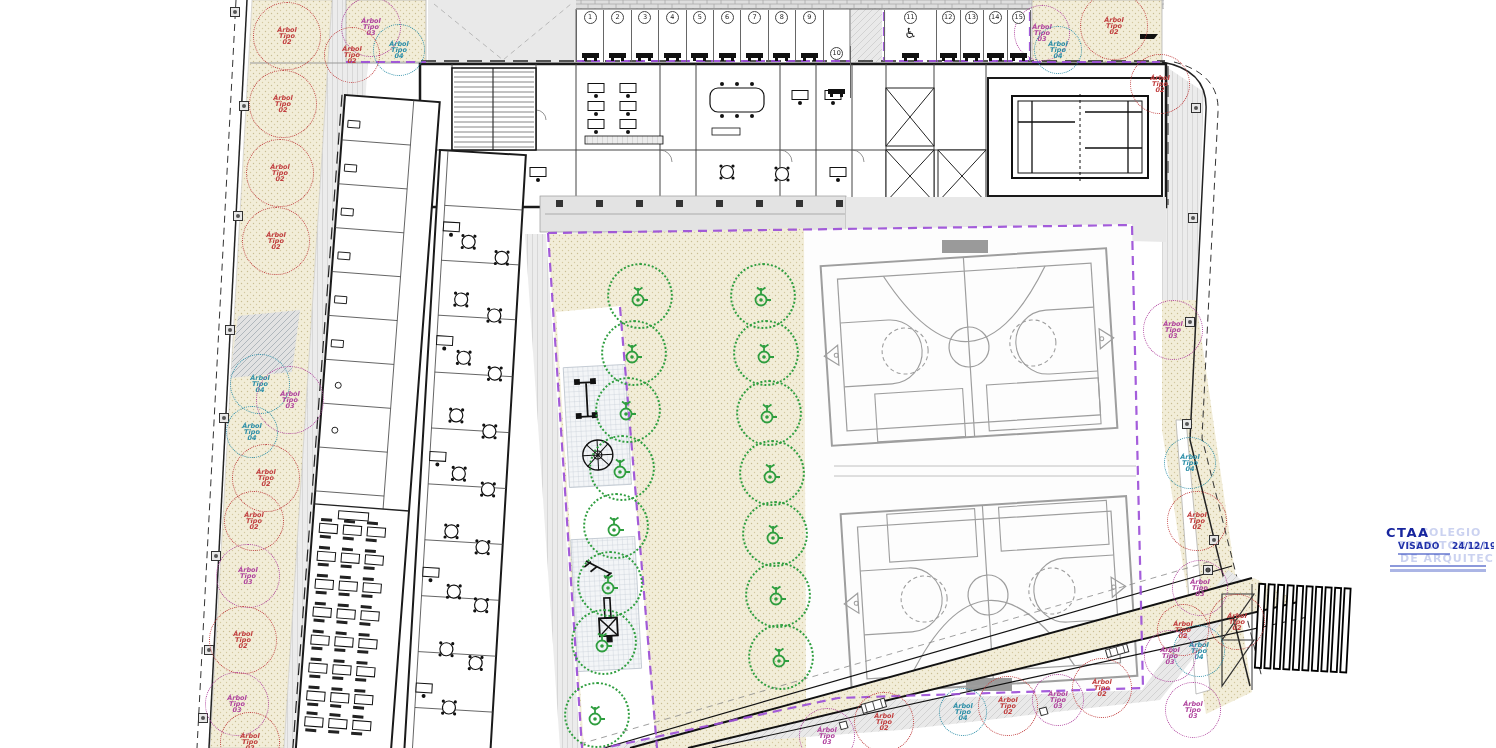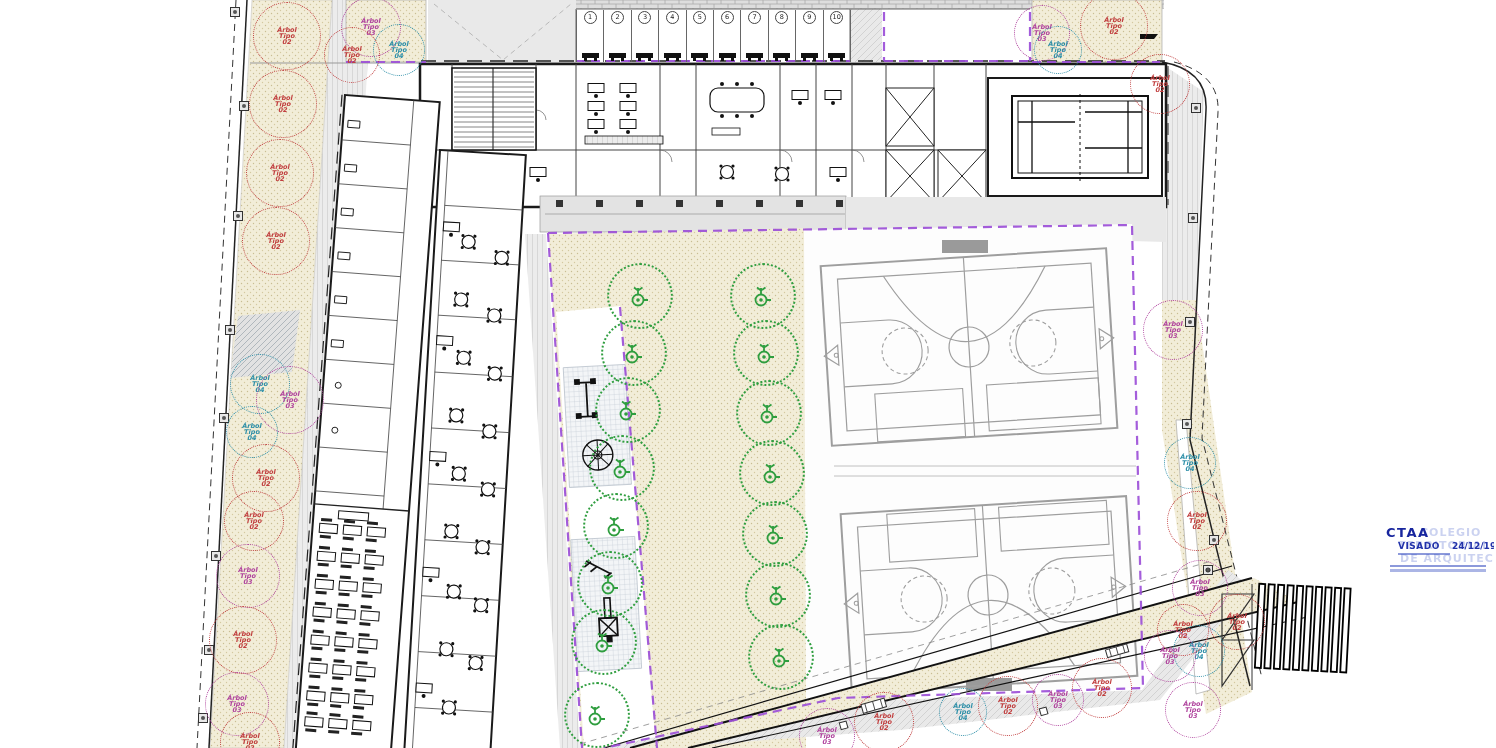--- a/index.html
+++ b/index.html
@@ -801,22 +801,45 @@
         <div class="stop"></div>
       </div>
       <div class="stall" style="width: 27.4px;">
         <span class="snum">8</span>
         <div class="stop"></div>
       </div>
       <div class="stall" style="width: 27.4px;">
         <span class="snum">9</span>
         <div class="stop"></div>
       </div>
-      <div class="stall" style="width: 27.4px;">
+      <div class="stall" style="width: 27.4px; margin-top: 36px;">
         <span class="snum">10</span>
+        <div class="stop"></div>
+      </div>
+    </div>
+<div id="stalls-right" class="stallgroup">
+      <div class="stall" style="width: 52px;">
+        <span class="snum">11</span>
+        <span class="wheel">♿</span>
+        <div class="stop"></div>
+      </div>
+      <div class="stall" style="width: 23.5px;">
+        <span class="snum">12</span>
+        <div class="stop"></div>
+      </div>
+      <div class="stall" style="width: 23.5px;">
+        <span class="snum">13</span>
+        <div class="stop"></div>
+      </div>
+      <div class="stall" style="width: 23.5px;">
+        <span class="snum">14</span>
+        <div class="stop"></div>
+      </div>
+      <div class="stall" style="width: 23.5px;">
+        <span class="snum">15</span>
         <div class="stop"></div>
       </div>
     </div>
 
 <div id="stamp">
   <span class="wm" id="wm1">COLEGIO</span>
   <span class="wm" id="wm2">TERRITORIAL</span>
   <span class="wm" id="wm3">DE ARQUITECTOS</span>
   <span class="ctaa">CTAA</span>
   <span class="visado">VISADO</span>

